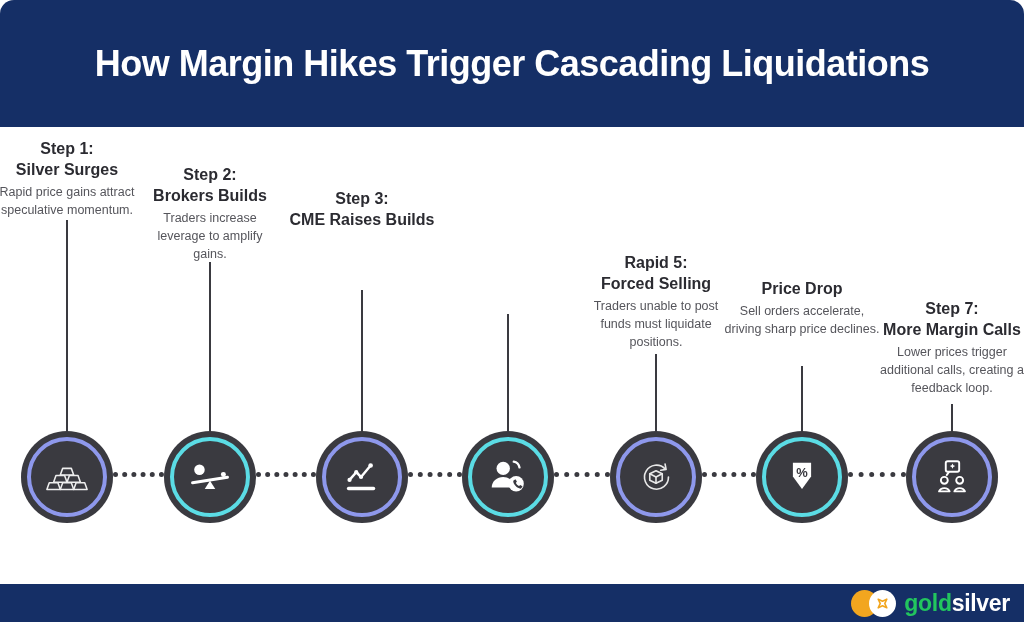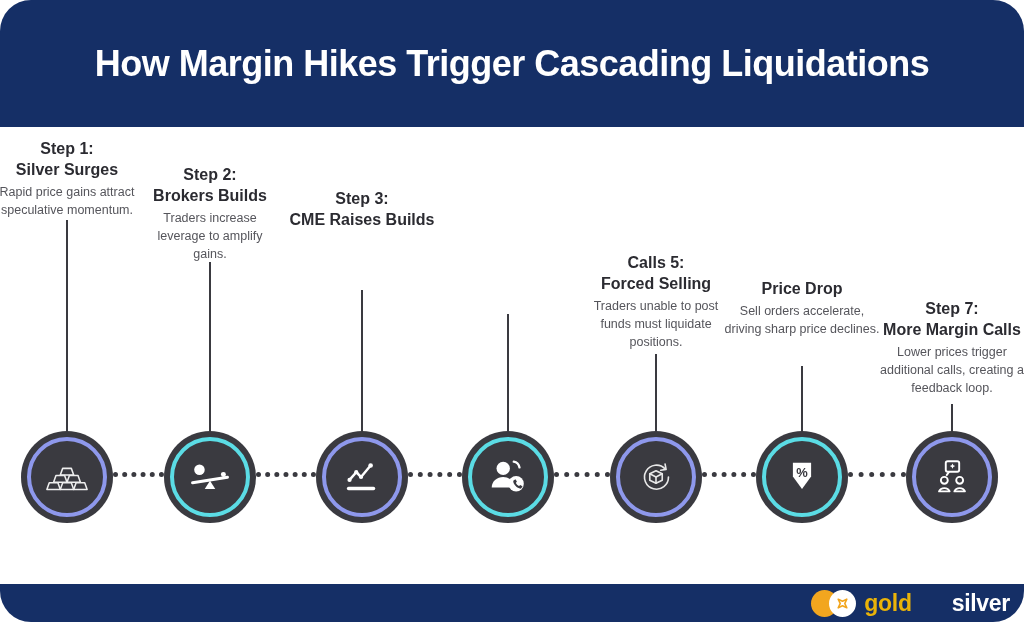--- a/index.html
+++ b/index.html
@@ -1,18 +1,18 @@
 <!DOCTYPE html>
 <html><head>
 <meta charset="utf-8">
 <style>
   html,body{margin:0;padding:0;background:#ffffff;}
   #canvas{
     position:relative;width:1024px;height:622px;overflow:hidden;
-    background:#ffffff;font-family:"Liberation Sans", sans-serif;border-radius:31px;
+    background:#ffffff;font-family:"Liberation Sans", sans-serif;
   }
   
   .header{
     position:absolute;left:0;top:0;width:1024px;height:127px;
     background:#152f66;border-radius:14px 14px 0 0;
     display:flex;align-items:center;justify-content:center;
   }
   .header h1{
     margin:0;color:#ffffff;font-size:36px;font-weight:700;
     letter-spacing:-0.5px;white-space:nowrap;
@@ -45,22 +45,22 @@
     position:absolute;left:0;top:584px;width:1024px;height:38px;background:#152f66;
     display:flex;align-items:center;justify-content:flex-end;
   }
   .logo{display:flex;align-items:center;margin-right:14px;}
   .coin{width:27px;height:27px;border-radius:50%;}
   .coin.gold{background:#f2a61f;}
   .coin.white{
     background:#ffffff;margin-left:-9px;display:flex;align-items:center;justify-content:center;
   }
   .brand{margin-left:8px;font-size:23px;font-weight:700;letter-spacing:-0.3px;line-height:1;}
-  .brand .g{color:#eab308;}
-  .brand .s{color:#ffffff;padding-left:40px;}
+  .brand .g{color:#22c55e;}
+  .brand .s{color:#ffffff;}
 </style>
 </head>
 <body>
 
 <div id="canvas">
 
   <div class="header">
     <h1>How Margin Hikes Trigger Cascading Liquidations</h1>
   </div>
 
@@ -79,21 +79,21 @@
 gains.</div>
   </div>
 
   <div class="step-text" style="left:274px;top:188px;width:176px">
     <div class="step-label">Step 3:</div>
     <div class="step-title">CME Raises Builds</div>
   </div>
 
 
   <div class="step-text" style="left:568px;top:252px;width:176px">
-    <div class="step-label">Calls 5:</div>
+    <div class="step-label">Rapid 5:</div>
     <div class="step-title">Forced Selling</div>
     <div class="step-desc">Traders unable to post
 funds must liquidate
 positions.</div>
   </div>
 
   <div class="step-text" style="left:714px;top:278px;width:176px">
     <div class="step-title">Price Drop</div>
     <div class="step-desc">Sell orders accelerate,
 driving sharp price declines.</div>

